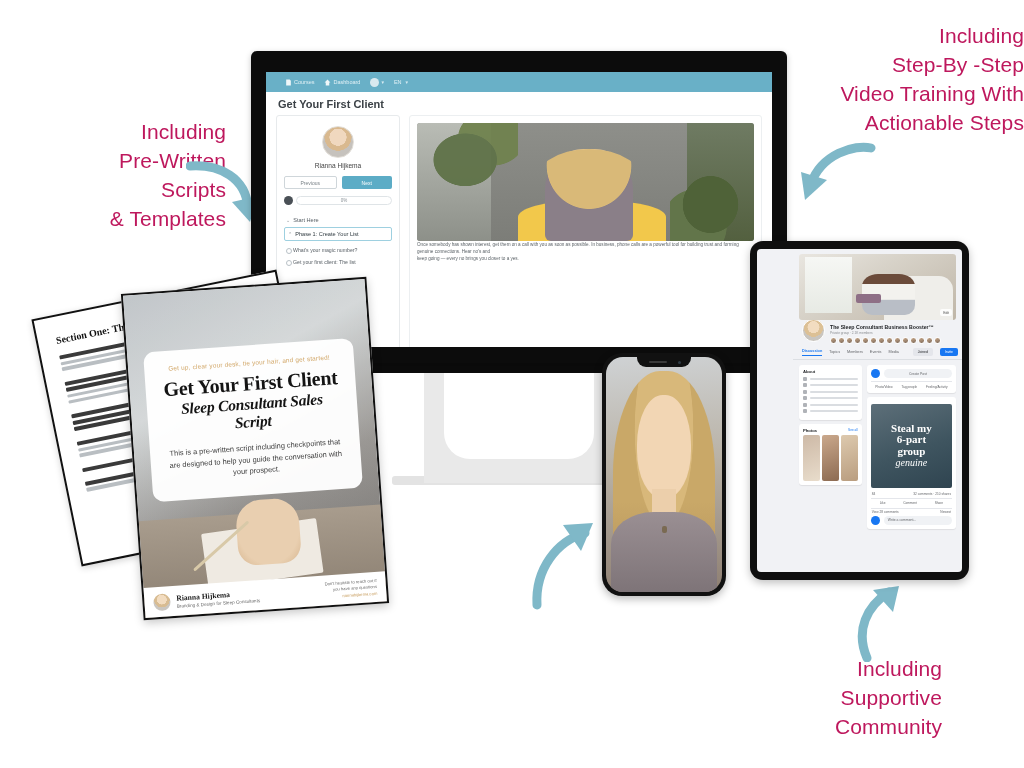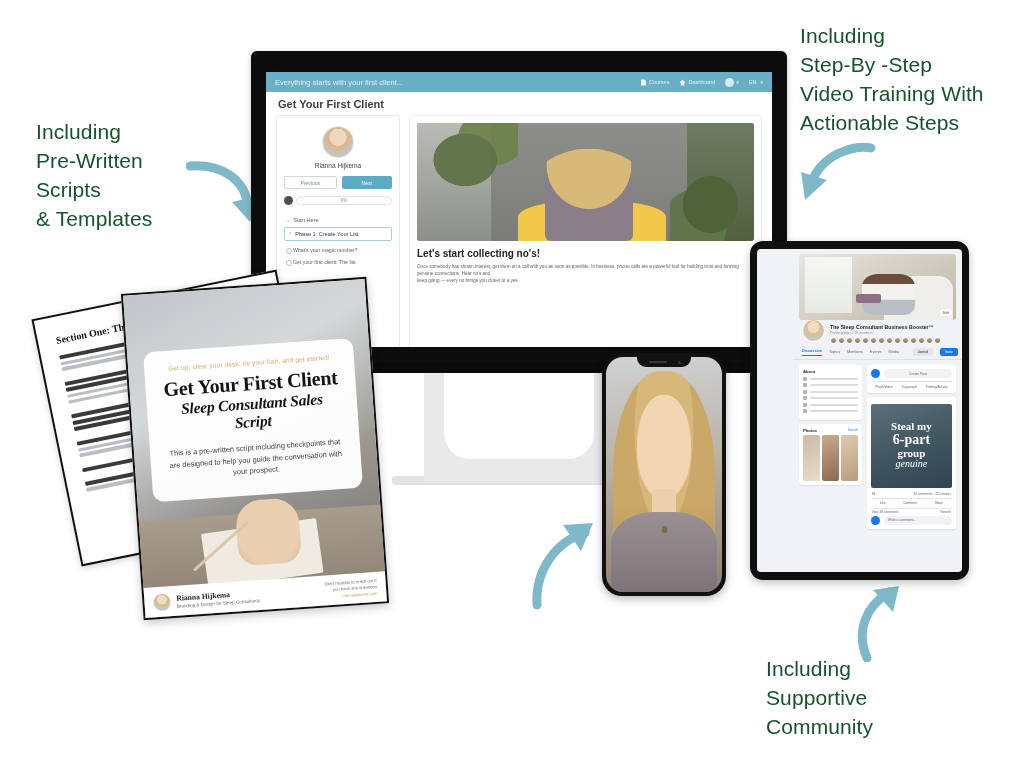--- a/index.html
+++ b/index.html
@@ -7,25 +7,25 @@
     width: 1024px; height: 768px;
     background: #ffffff;
     font-family: "Liberation Sans", sans-serif;
     overflow: hidden;
   }
   #stage { position: relative; width: 1024px; height: 768px; background: #fff; }
 
   
   .callout {
     position: absolute;
-    color: #14532d;
+    color: #be185d;
     font-family: "Liberation Sans", sans-serif;
     font-size: 21px;
     line-height: 1.38;
-    text-align: left;
+    text-align: right;
     white-space: pre-line;
     letter-spacing: .1px;
   }
   #callout-scripts   { left: 36px;  top: 118px; width: 190px; }
   #callout-video     { left: 800px; top: 22px;  width: 224px; }
   #callout-guidance  { left: 402px; top: 618px; width: 276px; }
   #callout-community { left: 766px; top: 655px; width: 176px; }
 
   .arrow { position: absolute; }
 
@@ -248,21 +248,21 @@
     border-top:1px solid #e4e6eb; padding-top:2.5px; }
   .fb-actions b { font-weight:normal; }
 
   .post-img {
     height: 84px; border-radius:2px; margin: 3px 0;
     background: linear-gradient(160deg,#5d6f79 0%, #3f5560 55%, #2f4450 100%);
     display:flex; flex-direction:column; align-items:center; justify-content:center;
     color:#fff; text-align:center; line-height:1.06;
   }
   .post-img .l1 { font-family:"Liberation Serif", serif; font-size:11px; font-weight:bold; }
-  .post-img .l2 { font-family:"Liberation Serif", serif; font-size:14px; font-weight:bold; }
+  .post-img .l2 { font-family:"Liberation Serif", serif; font-size:11px; font-weight:bold; }
   .post-img .l3 { font-family:"Liberation Serif", serif; font-size:11px; font-weight:bold; }
   .post-img .l4 { font-family:"Liberation Serif", serif; font-size:10px; font-style:italic; }
   .post-meta { display:flex; justify-content:space-between; font-size:3.2px; color:#65676b;
     padding: 1.5px 1px; }
   .post-bar { display:flex; justify-content:space-around; font-size:3.2px; color:#65676b;
     border-top:1px solid #e4e6eb; border-bottom:1px solid #e4e6eb; padding:2.5px 0; }
 
   
   #page-back {
     position: absolute; left: 54px; top: 292px; width: 250px; height: 252px;
@@ -366,21 +366,20 @@
 
   <div id="monitor-base"></div>
   <div id="monitor-stand"></div>
   <div id="monitor-neck"></div>
 
   <div id="desktop">
     <div class="bezel"></div>
     <div class="screen">
 
       <div class="app-topbar">
-        <div class="brandline">Everything starts with your first client...</div>
         <div class="tb-item">
           <svg class="tb-ico" viewBox="0 0 12 12">
             <path d="M2 1h6l2 2v8H2z" fill="#fff" opacity=".95"></path>
           </svg>
           <span>Courses</span>
         </div>
         <div class="tb-item">
           <svg class="tb-ico" viewBox="0 0 12 12">
             <path d="M6 1 L11 6 H9 v5 H3 V6 H1 Z" fill="#fff" opacity=".95"></path>
           </svg>
@@ -429,21 +428,20 @@
         <div class="main-card">
           <div class="video-frame">
             <div class="vf-wallL"></div>
             <div class="vf-wallR"></div>
             <div class="vf-plantL"></div>
             <div class="vf-plantR"></div>
             <div class="vf-chair"></div>
             <div class="vf-person"></div>
             <div class="vf-hair"></div>
           </div>
-          <div class="lesson-title">Let's start collecting no's!</div>
           <div class="lesson-body">Once somebody has shown interest, get them on a call with you as soon as possible. In business, phone calls are a powerful tool for building trust and forming genuine connections. Hear no's and</div>
           <div class="lesson-body">keep going — every no brings you closer to a yes.</div>
         </div>
 
       </div>
     </div>
   </div>
 
   <div id="tablet">
     <div class="tscreen">

